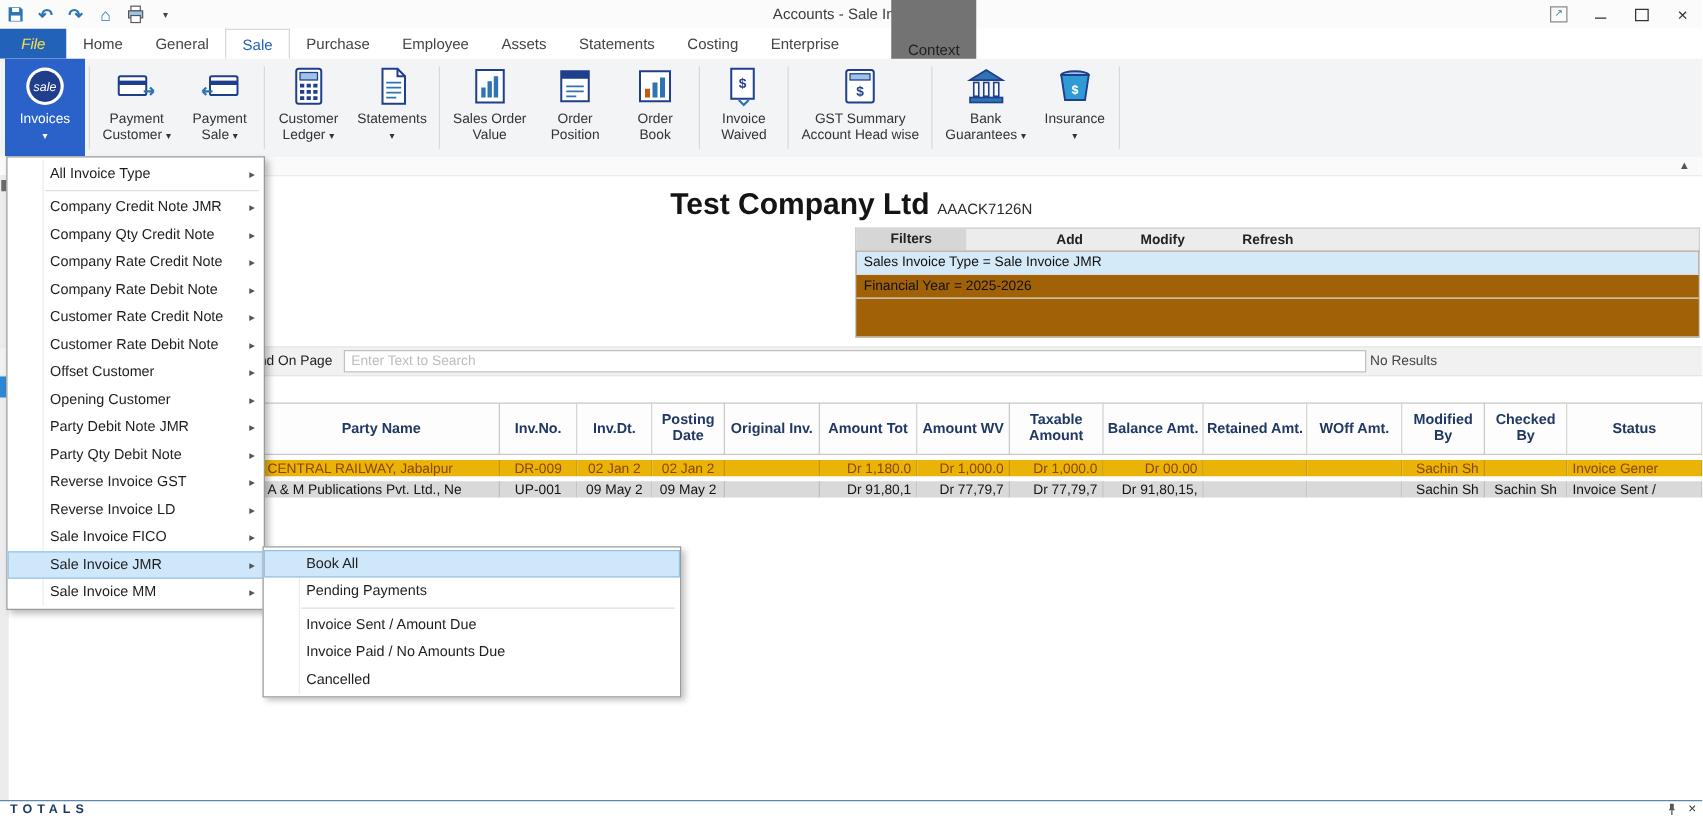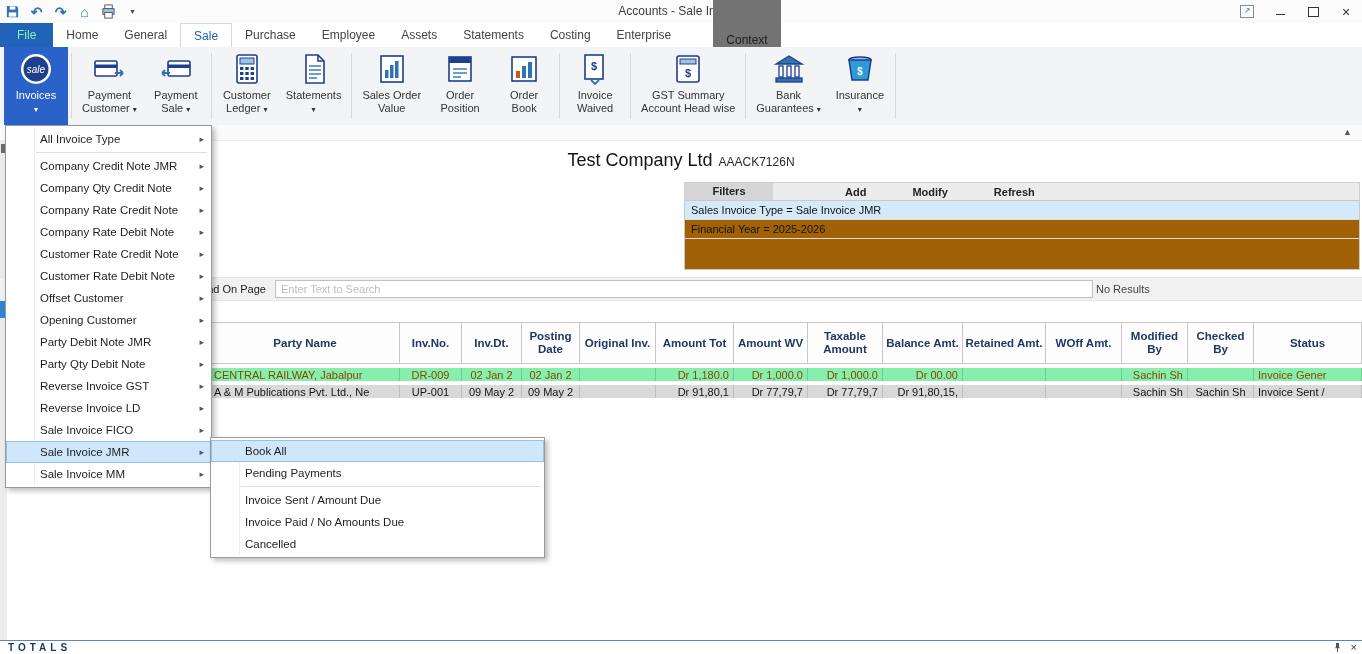--- a/index.html
+++ b/index.html
@@ -15,21 +15,21 @@
   .title{position:absolute;left:0;right:0;top:0;height:23px;line-height:23px;text-align:center;font-size:12px;color:#3c3c3c;}
   .wincontrols{position:absolute;right:8px;top:0;height:23px;display:flex;align-items:center;gap:17px;}
   .wincontrols .iconwrap{display:flex;align-items:center;justify-content:center;width:16px;height:16px;}
   .box{display:inline-block;width:12px;height:11px;border:1px solid #8a8a8a;font-size:8px;line-height:10px;text-align:center;color:#2e74b5;}
   .minbar{display:inline-block;width:9px;height:1px;background:#333;margin-top:6px;}
   .maxbox{display:inline-block;width:9px;height:8px;border:1px solid #333;}
 
   
   .tabrow{position:absolute;top:23px;left:0;right:0;height:24px;background:#ffffff;display:flex;align-items:stretch;}
   .tab{padding:0 13px;font-size:12px;color:#444;display:flex;align-items:center;white-space:nowrap;}
-  .tab.file{background:#2262b8;color:#86efac;padding:0 17px;}
+  .tab.file{background:#2262b8;color:#fde047;padding:0 17px;font-style:italic;}
   .tab.active{color:#2262b8;background:#fff;border:1px solid #d8d8d8;border-bottom:none;}
   .tab.context{position:absolute;left:713px;top:-23px;height:47px;width:68px;background:#737373;color:#222;align-items:flex-end;justify-content:center;padding:0 0 5px;display:flex;}
 
   
   .ribbon{position:absolute;top:47px;left:0;right:0;height:78px;background:#f3f4f6;border-bottom:1px solid #e0e0e0;display:flex;align-items:stretch;padding-left:4px;}
   .rbtn{display:flex;flex-direction:column;align-items:center;justify-content:flex-start;padding:4px 7px 2px;min-width:50px;color:#333;}
   .rbtn .icon{width:34px;height:34px;margin-top:1px;}
   .rbtn .icon svg{width:34px;height:34px;display:block;}
   .rbtn .rlabel{font-size:11px;text-align:center;line-height:13px;margin-top:3px;white-space:nowrap;}
   .rbtn.selected{background:#2a62c9;color:#fff;}
@@ -38,21 +38,21 @@
   .ribbonfoot{position:absolute;top:125px;left:0;right:0;height:15px;background:#fafafa;border-bottom:1px solid #ececec;}
   .collapse{position:absolute;right:10px;top:2px;font-size:9px;color:#555;}
 
   
   .side-strip{position:absolute;left:0;top:140px;width:7px;height:500px;background:#ececec;}
   .side-strip-icon{position:absolute;left:1px;top:4px;width:5px;height:9px;background:#6b6b6b;}
   .side-strip-accent{position:absolute;left:0;top:156px;width:6px;height:22px;background:#2f86d2;}
 
   
   .company{position:absolute;top:150px;left:0;right:0;text-align:center;}
-  .company-name{font-size:18px;font-weight:normal;color:#141414;}
+  .company-name{font-size:24px;font-weight:bold;color:#141414;}
   .company-tax{font-size:12px;color:#2b2b2b;margin-left:6px;}
 
   
   .filters{position:absolute;left:684px;top:182px;width:676px;font-size:11px;}
   .filters-header{height:17px;display:flex;background:#ececec;border:1px solid #d0d0d0;border-bottom:none;font-weight:bold;color:#222;align-items:center;}
   .filters-title{width:88px;background:#d6d6d6;text-align:center;align-self:stretch;line-height:17px;}
   .fa{cursor:default;}
   .fa-add{margin-left:72px;}
   .fa-mod{margin-left:46px;}
   .fa-ref{margin-left:46px;}
@@ -65,21 +65,21 @@
   .find-label{position:absolute;left:198px;top:0;line-height:22px;font-size:11px;color:#222;white-space:nowrap;}
   .find-input{position:absolute;left:275px;top:2px;width:806px;height:16px;border:1px solid #c0c0c0;font-size:11px;padding:0 5px;font-family:inherit;color:#333;background:#fff;}
   .find-input::placeholder{color:#bdbdbd;}
   .no-results{position:absolute;left:1096px;top:0;line-height:22px;font-size:11px;color:#444;}
 
   
   .grid{position:absolute;left:210px;top:318px;width:1152px;border-collapse:separate;border-spacing:0 4px;font-size:11px;table-layout:fixed;}
   .grid th{height:40px;background:#fdfdfd;color:#1f3864;font-weight:bold;font-size:11.5px;vertical-align:middle;text-align:center;padding:0 2px;border-right:1px solid #c9c9c9;border-top:1px solid #c9c9c9;border-bottom:1px solid #c9c9c9;white-space:normal;line-height:13px;overflow:hidden;}
   .grid th:first-child{border-left:1px solid #c9c9c9;}
   .grid td{height:13px;padding:0 4px;overflow:hidden;white-space:nowrap;}
-  tr.yellow td{background:#86efac;color:#8a4500;border-right:1px solid rgba(0,0,0,0.15);margin-top:26px;}
+  tr.yellow td{background:#eab308;color:#8a4500;border-right:1px solid rgba(0,0,0,0.15);margin-top:26px;}
   tr.gray td{background:#d9d9d9;color:#141414;border-right:1px solid rgba(0,0,0,0.12);}
   .al{text-align:left}.ac{text-align:center}.ar{text-align:right}
 
   
   .statusbar{position:absolute;left:0;bottom:0;right:0;height:13px;background:#fff;border-top:1px solid #5b87b8;}
   .totals{position:absolute;left:8px;top:0;font-size:10px;font-weight:bold;letter-spacing:4px;color:#17375e;line-height:13px;}
   .sb-icons{position:absolute;right:5px;top:0;height:13px;display:flex;gap:9px;align-items:center;}
   .sb-icons .iconwrap{display:flex;align-items:center;justify-content:center;height:13px;}
   .sb-icons .g{font-size:11px;line-height:13px;}
 

